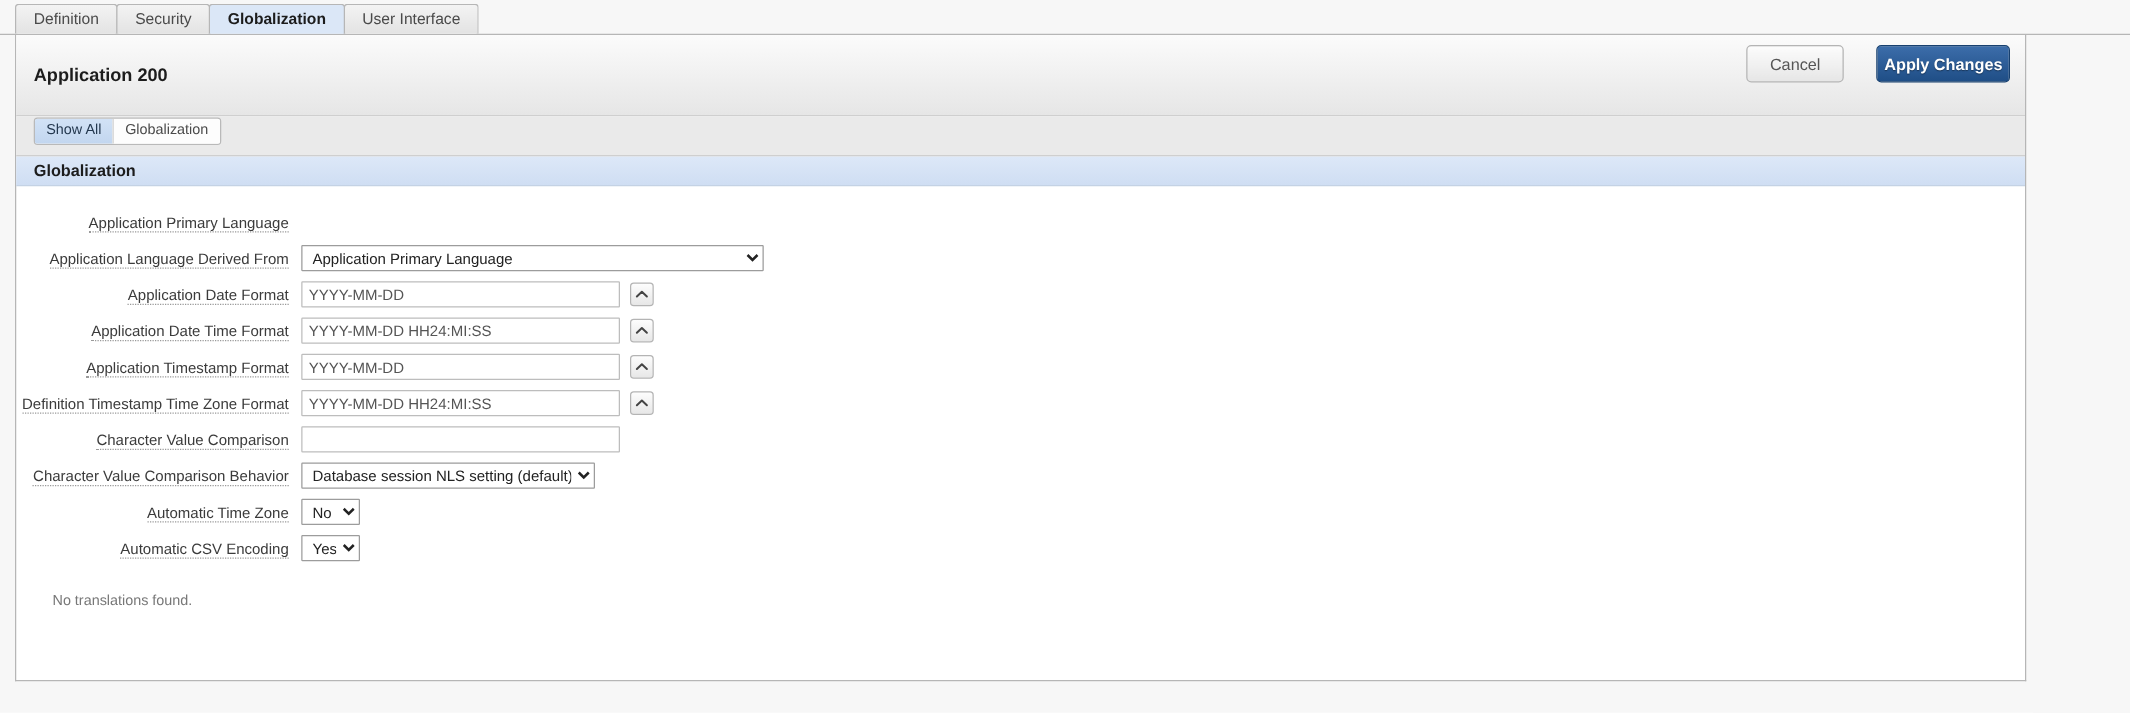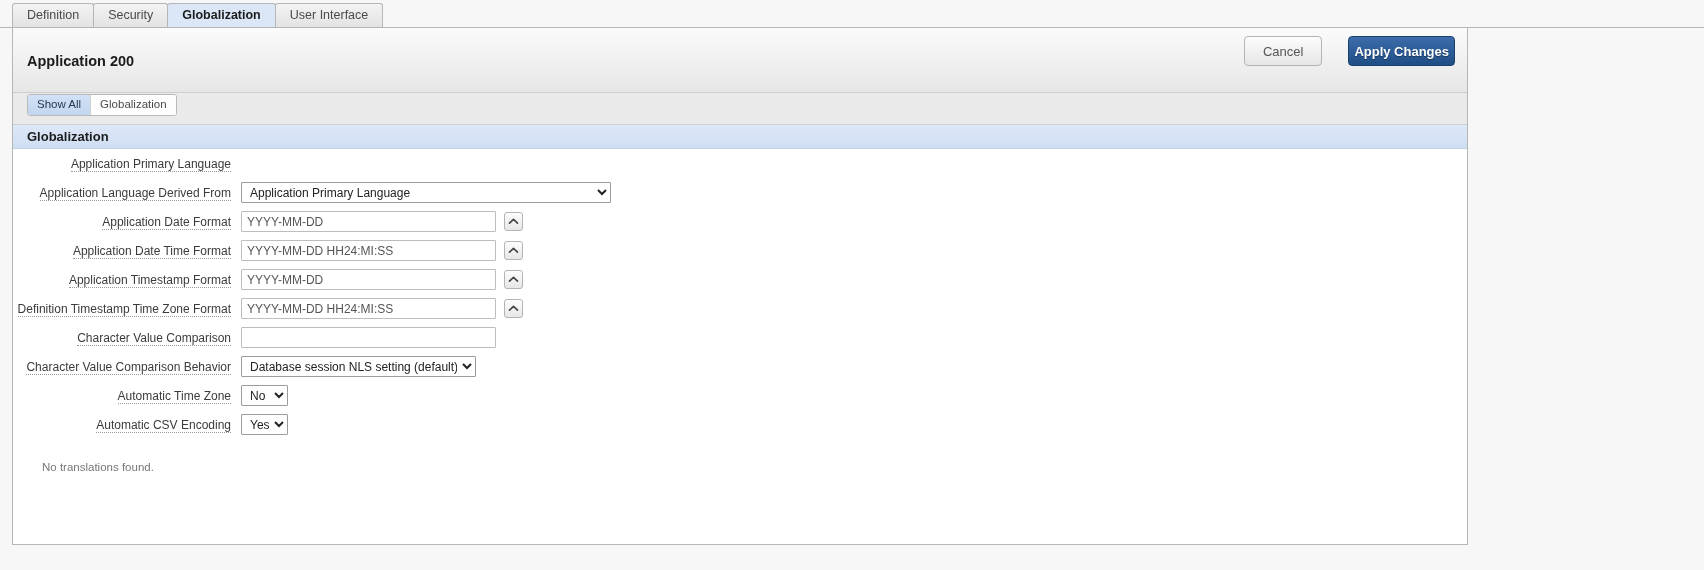--- a/index.html
+++ b/index.html
@@ -42,21 +42,21 @@
     color: #1c1c1c;
     font-weight: bold;
     position: relative;
     z-index: 3;
   }
 
   
   .panel {
     position: relative;
     margin: 0 12px 0 12px;
-    width: 1456px;
+    width: 1609px;
     background: #ffffff;
     border: 1px solid #b6b6b6;
     border-top: none;
     height: 517px;
   }
   .panel-header {
     position: relative;
     height: 65px;
     background: linear-gradient(to bottom, #fbfbfb 0%, #e6e6e6 100%);
     border-bottom: 1px solid #cfcfcf;
@@ -144,20 +144,21 @@
     padding-left: 14px;
     font-size: 13px;
     font-weight: bold;
     color: #1c1c1c;
     background: linear-gradient(to bottom, #dde8f8 0%, #cfdef3 100%);
     border-bottom: 1px solid #c4d2e4;
   }
 
   
   .form {
+    padding-top: 14px;
   }
   .frow {
     display: flex;
     align-items: center;
     height: 29px;
   }
   .flabel {
     width: 228px;
     text-align: right;
     padding-right: 10px;

